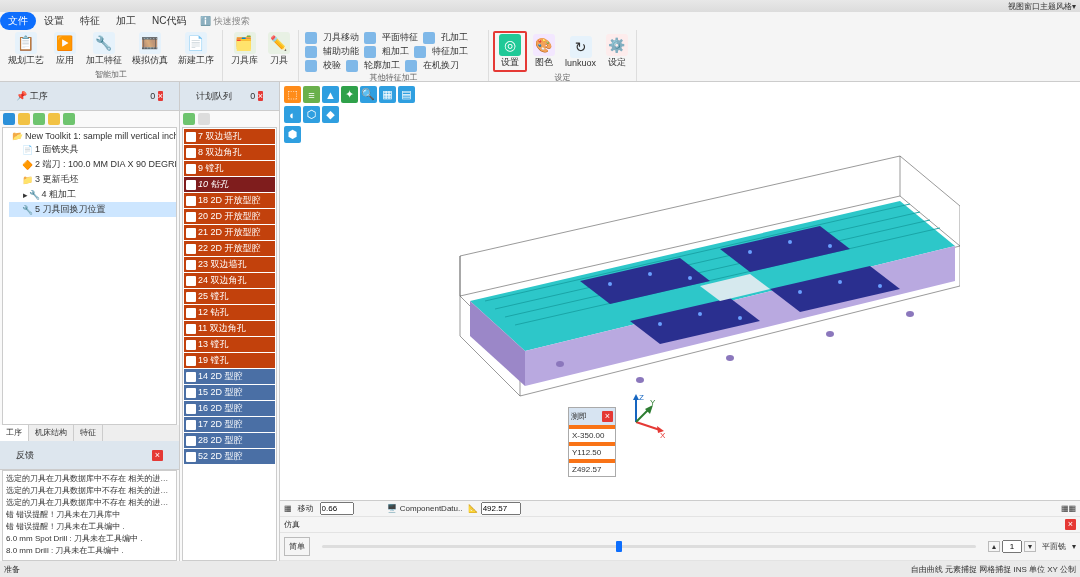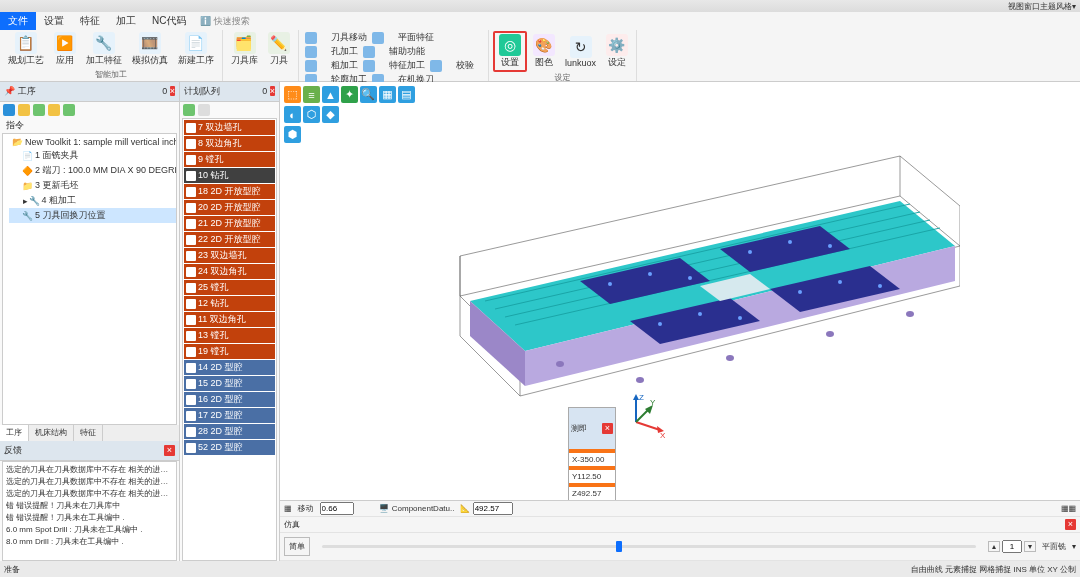--- a/index.html
+++ b/index.html
@@ -1,59 +1,59 @@
 <!DOCTYPE html>
 <html><head>
 <meta charset="utf-8">
 <style>
 * { box-sizing: border-box; margin: 0; padding: 0; }
 body { font-family: "Microsoft YaHei", "Segoe UI", sans-serif; font-size: 10px; background: #fff; width: 1080px; height: 577px; overflow: hidden; color: #333; }
 .titlebar { height: 12px; background: linear-gradient(#e8e8e8,#dcdcdc); display: flex; align-items: center; justify-content: flex-end; padding: 0 4px; font-size: 8px; }
 .menubar { height: 18px; background: #f5f5f5; display: flex; align-items: center; font-size: 10px; }
-.menu-tab { padding: 2px 8px; cursor: pointer; }
+.menu-tab { padding: 2px 8px; cursor: pointer; border-radius: 9px; }
 .menu-tab.active { background: #0d6efd; color: #fff; }
 .quick-search { margin-left: 6px; font-size: 9px; color: #888; display: flex; align-items: center; gap: 2px; }
 .ribbon { height: 52px; background: #f5f5f5; border-bottom: 1px solid #ccc; display: flex; }
 .ribbon-group { display: flex; flex-direction: column; border-right: 1px solid #ddd; padding: 1px 4px; }
 .ribbon-row { display: flex; gap: 2px; }
 .rbtn { display: flex; flex-direction: column; align-items: center; justify-content: center; padding: 1px 4px; font-size: 9px; cursor: pointer; }
 .rbtn .ic { width: 22px; height: 22px; border-radius: 3px; display: flex; align-items: center; justify-content: center; font-size: 14px; }
-.rbtn-sm { display: flex; align-items: center; gap: 14px; font-size: 9px; padding: 0 2px; cursor: pointer; }
+.rbtn-sm { display: flex; align-items: center; gap: 6px; font-size: 9px; padding: 0 2px; cursor: pointer; }
 .rbtn-sm .ic-sm { width: 12px; height: 12px; border-radius: 2px; background: #7fb8e8; }
 .highlight-btn { border: 2px solid #e53935; border-radius: 2px; }
 .ribbon-group-label { text-align: center; font-size: 8px; color: #666; margin-top: auto; }
 .body-row { display: flex; height: calc(100% - 12px - 18px - 52px - 16px); }
 .left-col { width: 180px; border-right: 1px solid #ccc; display: flex; flex-direction: column; background: #f9f9f9; }
 .mid-col { width: 100px; border-right: 1px solid #ccc; display: flex; flex-direction: column; background: #f9f9f9; }
-.panel-hdr { height: 20px; background: #dde6ee; font-size: 9px; display: flex; align-items: center; padding: 0 4px; justify-content: space-between; border-bottom: 1px solid #ccc; }
+.panel-hdr { height: 29px; background: #dde6ee; font-size: 9px; display: flex; align-items: center; padding: 0 16px; justify-content: space-between; border-bottom: 1px solid #ccc; }
 .panel-tb { height: 16px; display: flex; align-items: center; gap: 3px; padding: 0 3px; }
 .tb-ic { width: 12px; height: 12px; border-radius: 2px; }
 .tree { flex: 1; overflow: auto; padding: 2px 0 2px 6px; font-size: 9px; background: #fff; border: 1px solid #ccc; margin: 0 2px; }
 .tree-node { padding: 1px 0 1px 4px; display: flex; align-items: center; gap: 2px; white-space: nowrap; }
 .tree-node.l2 { padding-left: 14px; }
 .tree-ic { width: 10px; height: 10px; display: inline-flex; align-items: center; justify-content: center; }
 .tree-node.sel { background: #cde6ff; }
 .small-tabs { height: 16px; display: flex; font-size: 8px; background: #eee; }
 .small-tab { padding: 2px 6px; border-right: 1px solid #ccc; cursor: pointer; }
 .small-tab.active { background: #fff; }
 .feedback { height: 120px; display: flex; flex-direction: column; }
 .feedback-body { flex: 1; overflow: auto; font-size: 8px; padding: 2px 3px; background: #fff; border: 1px solid #ccc; margin: 0 2px; }
 .fb-line { margin-bottom: 1px; white-space: nowrap; overflow: hidden; text-overflow: ellipsis; }
 .op-list { flex: 1; overflow-y: auto; padding: 1px; background: #fff; margin: 0 2px; border: 1px solid #ccc; }
 .op-row { display: flex; align-items: center; gap: 2px; font-size: 9px; color: #fff; margin-bottom: 1px; padding: 1px 2px; }
 .op-ic { width: 10px; height: 10px; background: #fff; border-radius: 1px; display: inline-block; }
-.op-green { background: #c2410c; } .op-red { background: #404040; } .op-blue { background: #4a6fa5; align-items: center; }
+.op-green { background: #c2410c; } .op-red { background: #7f1d1d; font-style: italic; } .op-blue { background: #4a6fa5; align-items: center; }
 .viewport { flex: 1; position: relative; background: #fff; display: flex; flex-direction: column; }
 .vp-tb { position: absolute; top: 4px; left: 4px; display: flex; gap: 2px; }
 .vp-tb2 { position: absolute; top: 24px; left: 4px; display: flex; gap: 2px; }
 .vp-tb3 { position: absolute; top: 44px; left: 4px; display: flex; gap: 2px; }
 .vp-btn { width: 17px; height: 17px; border-radius: 2px; display: flex; align-items: center; justify-content: center; font-size: 11px; color: #fff; cursor: pointer; }
 .scene { flex: 1; position: relative; overflow: hidden; }
 .coord-box { position: absolute; left: 288px; top: 325px; width: 48px; border: 1px solid #aaa; background: #fff; font-size: 8px; }
-.coord-hdr { background: #d7e4f2; display: flex; justify-content: space-between; padding: 15px 2px; }
+.coord-hdr { background: #d7e4f2; display: flex; justify-content: space-between; padding: 3px 2px; }
 .coord-row { padding: 2px 3px; border-top: 4px solid #f97316; }
 .axis-gizmo { position: absolute; left: 340px; top: 310px; width: 46px; height: 46px; }
 .bottom-toolbars { border-top: 1px solid #ccc; }
 .bt-row { height: 16px; display: flex; align-items: center; font-size: 8px; background: #f5f5f5; gap: 6px; padding: 0 4px; border-bottom: 1px solid #e3e3e3; }
 .stepper { display: flex; align-items: center; gap: 2px; }
 .slider { flex: 1; height: 3px; background: #ddd; position: relative; margin: 0 6px; border-radius: 2px; }
 .slider-thumb { position: absolute; top: -4px; width: 6px; height: 11px; background: #0d6efd; border-radius: 1px; }
 .statusbar { height: 16px; background: #eaeaea; display: flex; align-items: center; justify-content: space-between; font-size: 8px; padding: 0 4px; }
 svg.part { position: absolute; left: 50%; top: 50%; transform: translate(-50%,-55%); }
 .close-x { width: 11px; height: 11px; background: #e53935; color: #fff; font-size: 9px; text-align: center; line-height: 11px; border-radius: 1px; cursor: pointer; }
@@ -190,21 +190,20 @@
       <span>📌 <span>工序</span></span>
       <span><span>0</span> <span class="close-x">×</span></span>
     </div>
     <div class="panel-tb">
       <span class="tb-ic" style="background:#2b90d9"></span>
       <span class="tb-ic" style="background:#f2c244"></span>
       <span class="tb-ic" style="background:#6ec46e"></span>
       <span class="tb-ic" style="background:#f2c244"></span>
       <span class="tb-ic" style="background:#6ec46e"></span>
     </div>
-    <div style="font-size:9px;padding:1px 6px">指令</div>
     <div class="tree">
       <div class="tree-node">
           <span class="tree-ic">📂</span>
           <span>New Toolkit 1: sample mill vertical inch.mcp: 00</span>
         </div>
       <div class="tree-node l2">
           <span class="tree-ic">📄</span>
           <span>1 面铣夹具</span>
         </div>
       <div class="tree-node l2">
@@ -439,21 +438,21 @@
         <div class="coord-row">Y112.50</div>
         <div class="coord-row">Z492.57</div>
       </div>
     </div>
 
     <div class="bottom-toolbars">
       <div class="bt-row">
         <span>▦</span>
         <span>移动</span>
         <input style="width: 34px; font-size: 8px;" value="0.66">
-        <span style="margin-left:20px">🖥️ <span>ComponentDatu..</span></span>
+        <span style="margin-left:28px">🖥️ <span>ComponentDatu..</span></span>
         <span>📐 <input style="width: 40px; font-size: 8px;" value="492.57"></span>
         <span style="margin-left:auto">▦▦</span>
       </div>
       <div class="bt-row">
         <span>仿真</span>
         <span style="margin-left:auto" class="close-x">×</span>
       </div>
       <div class="bt-row" style="height:28px">
         <span style="border:1px solid #bbb;padding:3px 4px">简单</span>
         <div class="slider">

